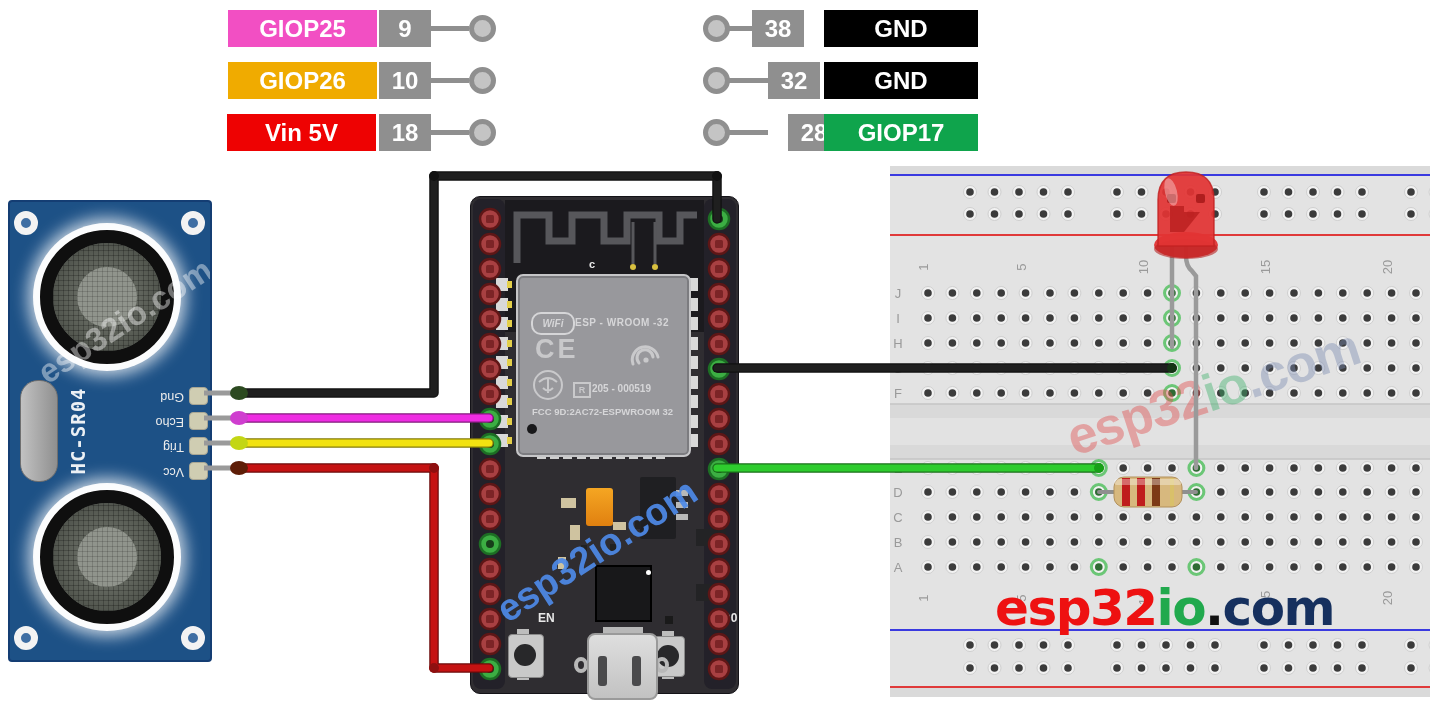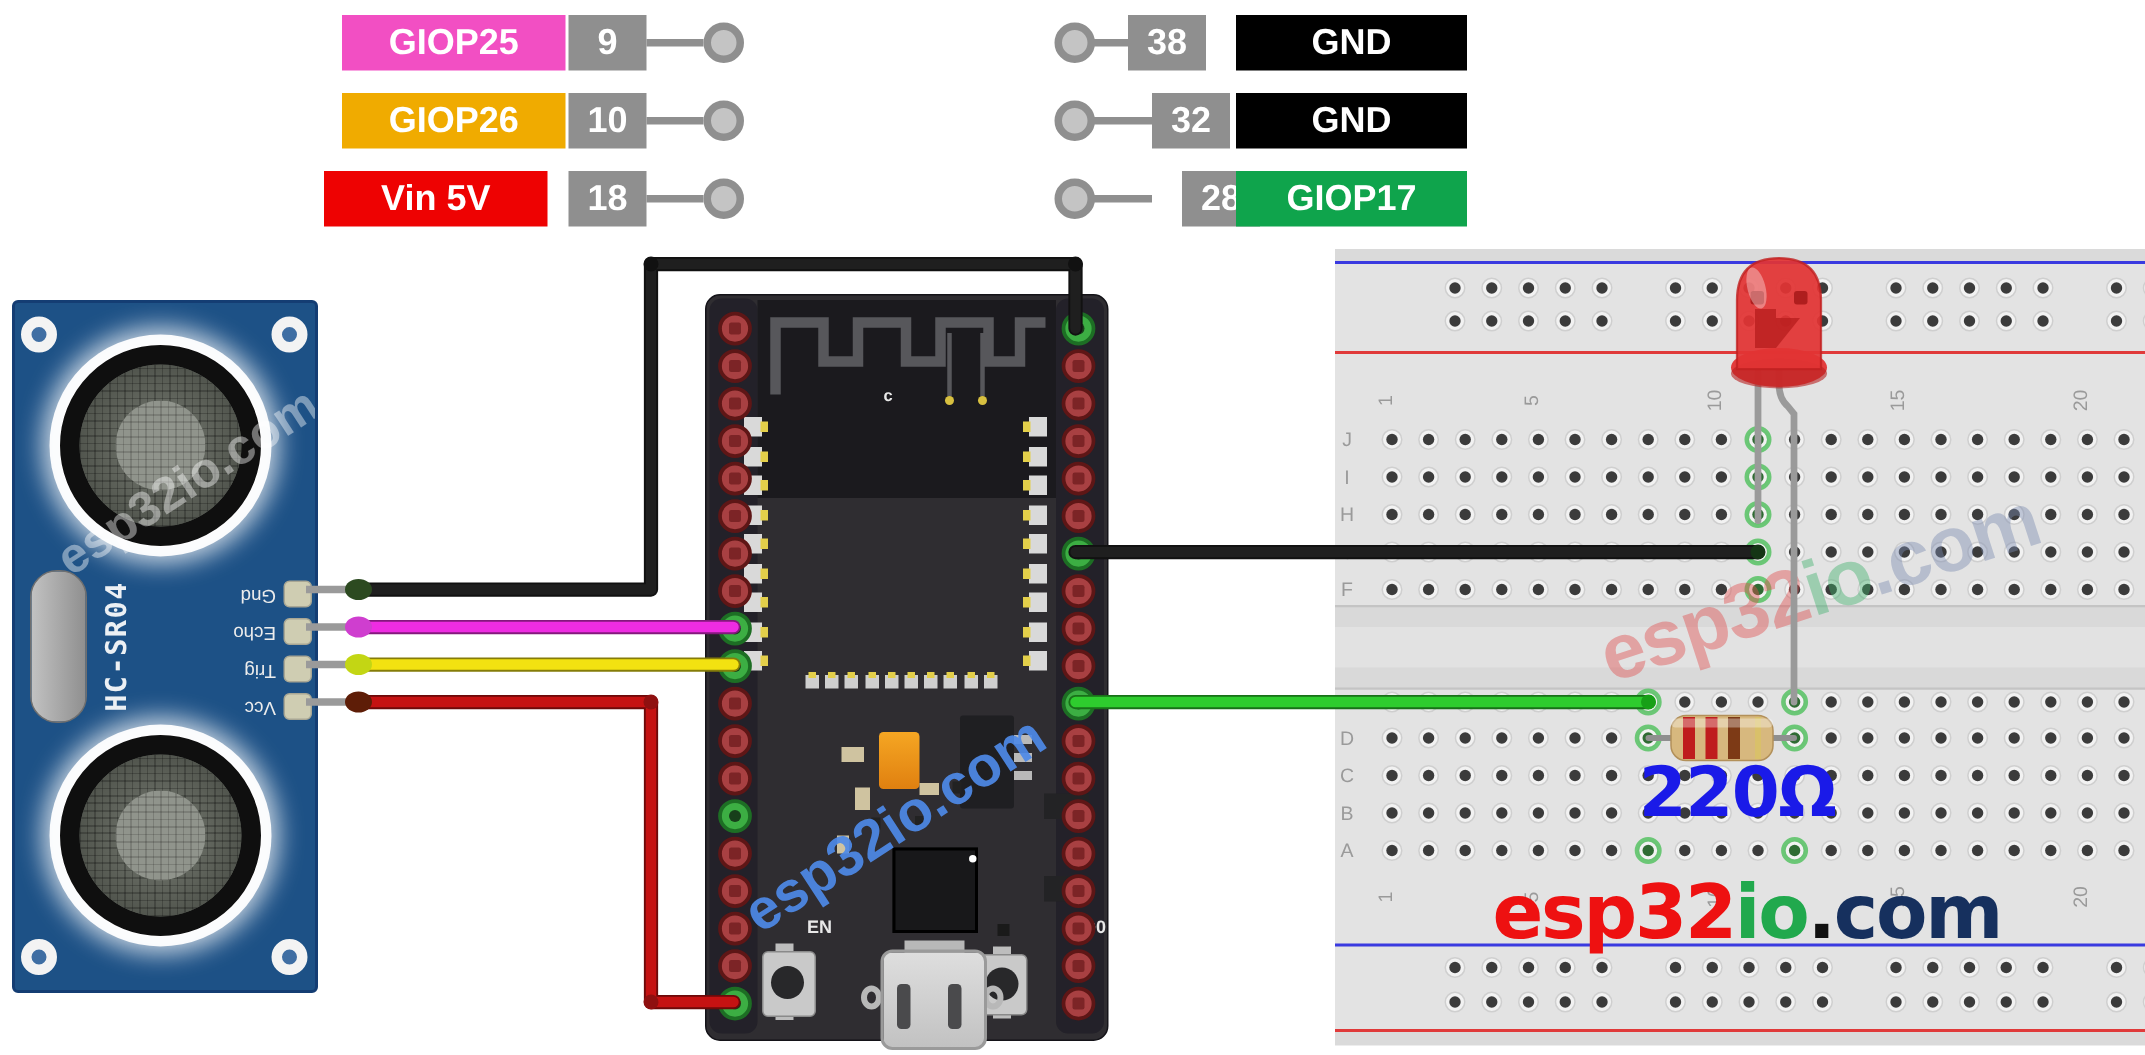--- a/index.html
+++ b/index.html
@@ -74,21 +74,21 @@
     <div class="lg-label" style="left: 228px; top: 10px; width: 149px; background: rgb(242, 79, 195);">GIOP25</div>
     <div class="lg-num" style="left:379px;top:10px;">9</div>
     <div class="lg-line" style="left:431px;top:26px;width:38px;"></div>
     <div class="lg-circle" style="left:469px;top:15px;"></div>
 
     <div class="lg-label" style="left: 228px; top: 62px; width: 149px; background: rgb(240, 171, 0);">GIOP26</div>
     <div class="lg-num" style="left:379px;top:62px;">10</div>
     <div class="lg-line" style="left:431px;top:78px;width:38px;"></div>
     <div class="lg-circle" style="left:469px;top:67px;"></div>
 
-    <div class="lg-label" style="left: 216px; top: 114px; width: 149px; background: rgb(238, 2, 2); text-align: right;">Vin 5V</div>
+    <div class="lg-label" style="left: 227px; top: 114px; width: 149px; background: rgb(238, 2, 2); text-align: right;">Vin 5V</div>
     <div class="lg-num" style="left:379px;top:114px;">18</div>
     <div class="lg-line" style="left:431px;top:130px;width:38px;"></div>
     <div class="lg-circle" style="left:469px;top:119px;"></div>
   </div>
 
   <div>
     <div class="lg-circle" style="left:703px;top:15px;"></div>
     <div class="lg-line" style="left:729px;top:26px;width:39px;"></div>
     <div class="lg-num" style="left:752px;top:10px;">38</div>
     <div class="lg-label" style="left: 824px; top: 10px; width: 154px; background: rgb(0, 0, 0);">GND</div>
@@ -202,20 +202,39 @@
         <div class="pad-l" style="left: 145.2px; top: 253px; width: 9px; height: 9px; background: rgb(207, 207, 207);"></div>
         <div class="pad-l" style="left: 147.2px; top: 251px; width: 5px; height: 4px; background: rgb(227, 207, 74);"></div>
         <div class="pad-l" style="left: 158.4px; top: 253px; width: 9px; height: 9px; background: rgb(207, 207, 207);"></div>
         <div class="pad-l" style="left: 160.4px; top: 251px; width: 5px; height: 4px; background: rgb(227, 207, 74);"></div>
         <div class="pad-l" style="left: 171.6px; top: 253px; width: 9px; height: 9px; background: rgb(207, 207, 207);"></div>
         <div class="pad-l" style="left: 173.6px; top: 251px; width: 5px; height: 4px; background: rgb(227, 207, 74);"></div>
         <div class="pad-l" style="left: 184.8px; top: 253px; width: 9px; height: 9px; background: rgb(207, 207, 207);"></div>
         <div class="pad-l" style="left: 186.8px; top: 251px; width: 5px; height: 4px; background: rgb(227, 207, 74);"></div>
       </div>
 
+    <div class="esp-shield">
+      <div class="wifi-logo">WiFi</div>
+      <div class="shield-txt" style="left:57px;top:41px;font-size:10px;letter-spacing:.5px;">ESP - WROOM -32</div>
+      <div class="ce-mark">CE</div>
+      <svg style="position:absolute;left:108px;top:60px;" width="38" height="38" viewBox="0 0 38 38">
+        <path d="M7,28 A13,13 0 1 1 32,21" fill="none" stroke="#c9c9cb" stroke-width="3" stroke-linecap="round"></path>
+        <path d="M13,27 A8,8 0 1 1 27,21" fill="none" stroke="#c9c9cb" stroke-width="3" stroke-linecap="round"></path>
+        <circle cx="20" cy="24" r="2.6" fill="#c9c9cb"></circle>
+      </svg>
+      <div class="cert-circle">
+        <svg width="26" height="26" viewBox="0 0 26 26">
+            <path d="M4,10 Q13,2 22,10 M13,6 V21 M8,16 Q13,21 18,16" fill="none" stroke="#c9c9cb" stroke-width="2"></path>
+          </svg>
+      </div>
+      <div class="r-box">R</div>
+      <div class="shield-txt" style="left:74px;top:107px;font-size:10px;">205 - 000519</div>
+      <div class="shield-txt" style="left:3px;top:130px;font-size:9.5px;width:163px;text-align:center;">FCC 9D:2AC72-ESPWROOM 32</div>
+      <div style="position:absolute;left:9px;top:148px;width:10px;height:10px;border-radius:50%;background:#18181a;"></div>
+    </div>
 
     <div class="comp" style="left:91px;top:291px;width:27px;height:38px;border-radius:3px;background:linear-gradient(#f5a623,#e08010);"></div>
     <div class="comp" style="left:180px;top:293px;width:13px;height:6px;background:#b9b9b9;"></div>
     <div class="comp" style="left:180px;top:305px;width:13px;height:6px;background:#b9b9b9;"></div>
     <div class="comp" style="left:180px;top:317px;width:13px;height:6px;background:#b9b9b9;"></div>
     <div class="comp" style="left:145px;top:280px;width:36px;height:62px;background:#1f1f22;border-radius:2px;"></div>
     <div class="comp" style="left:66px;top:301px;width:15px;height:10px;background:#cfc3a0;"></div>
     <div class="comp" style="left:75px;top:328px;width:10px;height:15px;background:#cfc3a0;"></div>
     <div class="comp" style="left:118px;top:325px;width:13px;height:8px;background:#cfc3a0;"></div>
     <div class="comp" style="left:63px;top:360px;width:8px;height:12px;background:#cfc3a0;"></div>
@@ -1039,17 +1058,16 @@
       <path d="M1158,246 V200 Q1158,172 1186,172 Q1214,172 1214,200 V246 Z" opacity=".93" fill="#e23434"></path>
       <rect x="1167" y="194" width="9" height="9" rx="2" fill="#a31515" opacity=".8"></rect>
       <rect x="1196" y="194" width="9" height="9" rx="2" fill="#a31515" opacity=".8"></rect>
       <rect x="1170" y="206" width="14" height="26" fill="#b51c1c" opacity=".75"></rect>
       <polygon points="1184,212 1200,212 1184,232" fill="#b51c1c" opacity=".75"></polygon>
       <ellipse cx="1171" cy="192" rx="6" ry="14" fill="#ffffff" opacity=".35" transform="rotate(-14 1171 192)"></ellipse>
       <path d="M1158,246 V200 Q1158,172 1186,172 Q1214,172 1214,200 V246 Z" fill="none" stroke="#c02020" stroke-width="1.5" opacity=".8"></path>
     </g>
   </svg>
 
-  <div class="res-label" style="color: rgb(26, 26, 232);">220Ω</div>
   <div class="logo">
     <span style="color: rgb(238, 17, 17);">esp32</span><span style="color: rgb(33, 169, 77);">io</span><span style="color: rgb(17, 17, 17);">.</span><span style="color: rgb(22, 48, 94);">com</span>
   </div>
 </div>
 
 </body></html>

